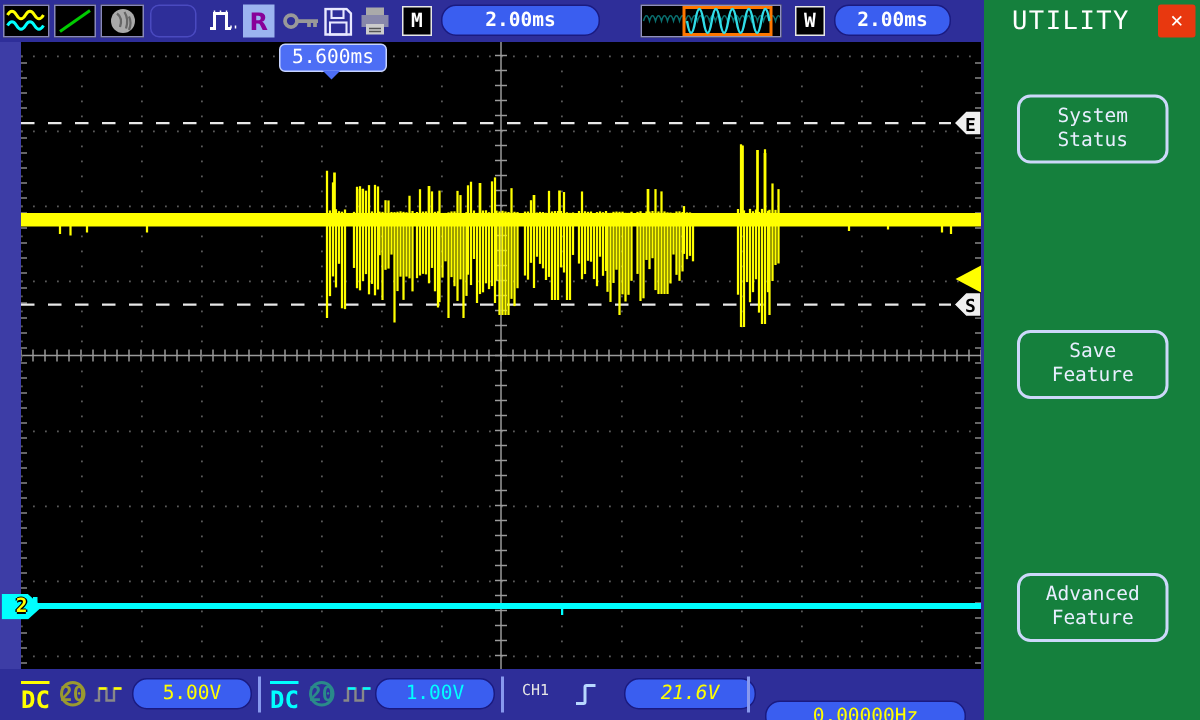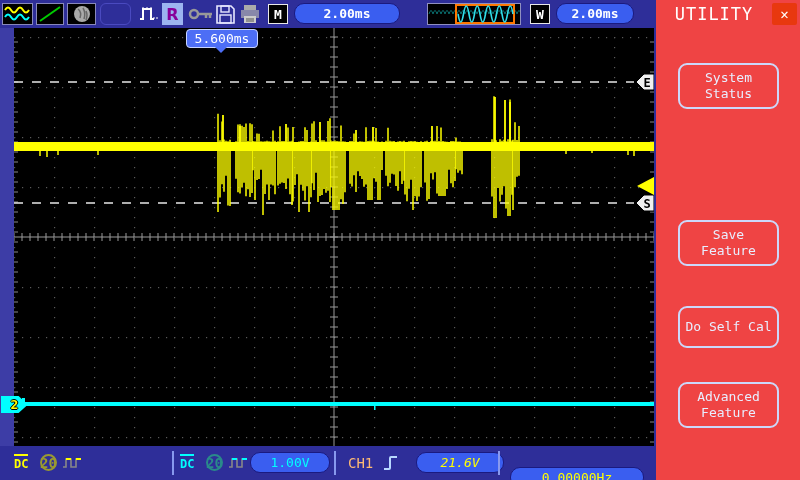--- a/index.html
+++ b/index.html
@@ -13,21 +13,21 @@
   .bare-icon { position:absolute; top:3px; height:22px; display:flex; align-items:center; justify-content:center; }
   .r-box { position:absolute; top:3px; height:22px; background:#9cb4f0; display:flex; align-items:center; justify-content:center;
            color:#880099; font-weight:bold; font-size:16px; font-family:"DejaVu Sans", sans-serif; }
   .mw-box { position:absolute; top:4px; height:20px; background:#000; border:1px solid #e8e8e8; color:#fff;
             font-weight:bold; font-size:13px; display:flex; align-items:center; justify-content:center; }
   .pill { position:absolute; top:3px; height:21px; background:#3a5ef0; border:1px solid #1a1a80; border-radius:10px;
           color:#fff; font-size:13px; display:flex; align-items:center; justify-content:center;font-weight:bold; }
   .preview { position:absolute; top:3px; height:22px; background:#000; border:1px solid #9090c0; }
 
   
-  .sidebar { position:absolute; right:0; top:0; width:144px; height:480px; background:#ef4444; }
+  .sidebar { position:absolute; right:0; top:0; width:144px; height:480px; background:#15803d; }
   .sidebar-header { position:absolute; left:0; top:0; width:144px; height:28px; display:flex; align-items:center; }
   .sidebar-title { flex:1; text-align:center; color:#fff; font-size:17px; letter-spacing:1px; }
   .close-btn { width:25px; height:22px; margin-right:3px; background:#e8380f; color:#fff; font-weight:bold;
                font-size:14px; display:flex; align-items:center; justify-content:center; border-radius:2px; cursor:pointer; }
   .menu-btn { position:absolute; left:22px; width:101px; border:2px solid #ccd8fa; border-radius:9px;
               color:#e8eeff; font-size:13px; line-height:16px; text-align:center; padding:5px 2px; cursor:pointer; }
 
   
   .left-strip { position:absolute; left:0; top:28px; width:14px; height:418px; background:#3d3da6; }
   .scope { position:absolute; left:14px; top:28px; width:640px; height:418px; background:#000; }
@@ -35,28 +35,28 @@
              border:1px solid #c8d4ff; border-radius:4px; color:#fff; font-size:13px;
              display:flex; align-items:center; justify-content:center; }
   .tooltip::after { content:""; position:absolute; left:28px; top:17px; border:6px solid transparent; border-top-color:#4d6ef5; }
   .ch2-marker { position:absolute; left:1px; top:396px; width:27px; height:17px; background:#00ffff;
                 clip-path:polygon(0 0,65% 0,100% 50%,65% 100%,0 100%); display:flex; align-items:center; justify-content:center;
                 color:#ffff00; font-weight:bold; font-size:13px;
                 text-shadow:-1px 0 #000,1px 0 #000,0 -1px #000,0 1px #000; cursor:grab; }
 
   
   .bottombar { position:absolute; left:0; top:446px; width:656px; height:34px; background:#2e2e99; }
-  .dc-label { position:absolute; top:8px; font-size:12px; font-weight:bold; border-top:2px solid; padding-top:1px; }
+  .dc-label { position:absolute; top:8px; font-size:16px; font-weight:bold; border-top:2px solid; padding-top:1px; }
   .bw-circle { position:absolute; top:8px; width:17px; height:17px; border:2px solid; border-radius:50%;
                font-size:14px; display:flex; align-items:center; justify-content:center;font-weight:bold; }
   .sq-icon { position:absolute; top:9px; }
   .bpill { position:absolute; top:6px; height:21px; background:#3a5ef0; border:1px solid #1a1a80; border-radius:10px;
            font-size:13px; display:flex; align-items:center; justify-content:center; }
   .vsep { position:absolute; top:5px; width:2px; height:24px; background:#8899ee; }
-  .trig-src { position:absolute; top:9px; color:#fdba74; font-size:14px; }
+  .trig-src { position:absolute; top:9px; color:#e5e5e5; font-size:10px; }
 </style>
 </head>
 <body>
 
 <div id="screen">
 
   <div class="topbar">
     <div class="icon-box" style="left:2px;width:31px;">
       <svg width="27" height="18" viewBox="0 0 27 18">
         <path d="M1 5 q3 -5 6 0 t6 0 t6 0 t6 0" stroke="#ffff00" fill="none" stroke-width="2"></path>
@@ -122,23 +122,20 @@
       <div class="sidebar-title">UTILITY</div>
       <div class="close-btn">✕</div>
     </div>
     <div class="menu-btn" style="top:63px;text-align:center;">
       <div>System</div>
       <div>Status</div>
     </div>
     <div class="menu-btn" style="top:220px;">
       <div>Save</div>
       <div>Feature</div>
-    </div>
-    <div class="menu-btn" style="top:306px;padding:11px 2px;">
-      <div>Do Self Cal</div>
     </div>
     <div class="menu-btn" style="top:382px;">
       <div>Advanced</div>
       <div>Feature</div>
     </div>
   </div>
 
   <div class="left-strip"></div>
   <div class="scope">
     <svg id="scope-svg" width="640" height="418" viewBox="14 28 640 418">
@@ -1827,20 +1824,21 @@
 
   <div class="bottombar">
     <div class="dc-label" style="left:14px;color:#ffff00;border-color:#ffff00;">DC</div>
     <div class="bw-circle" style="left:40px;color:#9a9a30;border-color:#9a9a30;">20</div>
     <div class="sq-icon" style="left:62px;">
       <svg width="20" height="14" viewBox="0 0 20 14">
         <path d="M1 11 h3 V3 h5 V11 h5 V3 h5" stroke="#888" fill="none" stroke-width="1.6"></path>
         <path d="M4 3 h5 M14 3 h5" stroke="#ffff00" fill="none" stroke-width="1.8"></path>
       </svg>
     </div>
+    <div class="bpill" style="left:88px;width:80px;color:#ffff00;">5.00V</div>
     <div class="vsep" style="left:172px;"></div>
     <div class="dc-label" style="left:180px;color:#00ffff;border-color:#00ffff;">DC</div>
     <div class="bw-circle" style="left:206px;color:#2a8a8a;border-color:#2a8a8a;">20</div>
     <div class="sq-icon" style="left:228px;">
       <svg width="20" height="14" viewBox="0 0 20 14">
         <path d="M1 11 h3 V3 h5 V11 h5 V3 h5" stroke="#888" fill="none" stroke-width="1.6"></path>
         <path d="M4 3 h5 M14 3 h5" stroke="#00ffff" fill="none" stroke-width="1.8"></path>
       </svg>
     </div>
     <div class="bpill" style="left:250px;width:80px;color:#00ffff;">1.00V</div>

